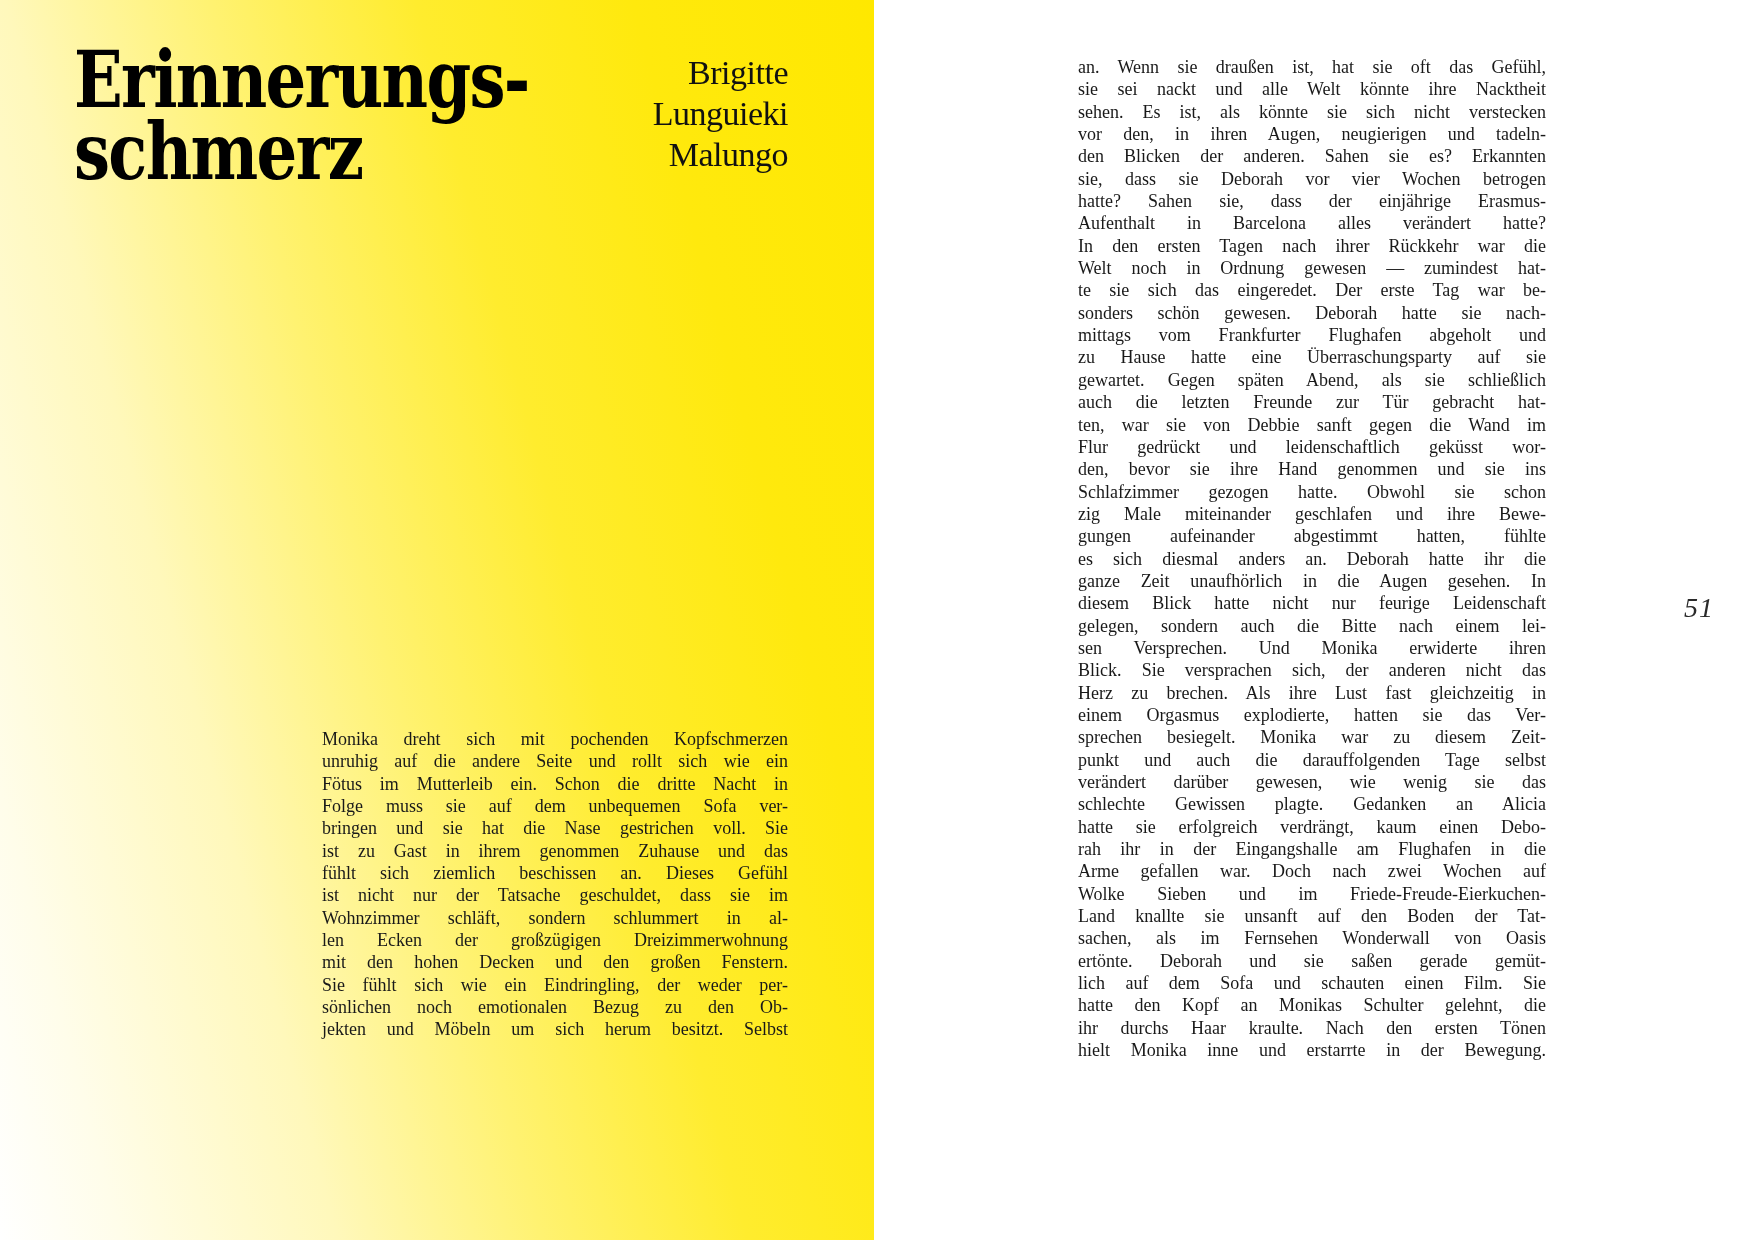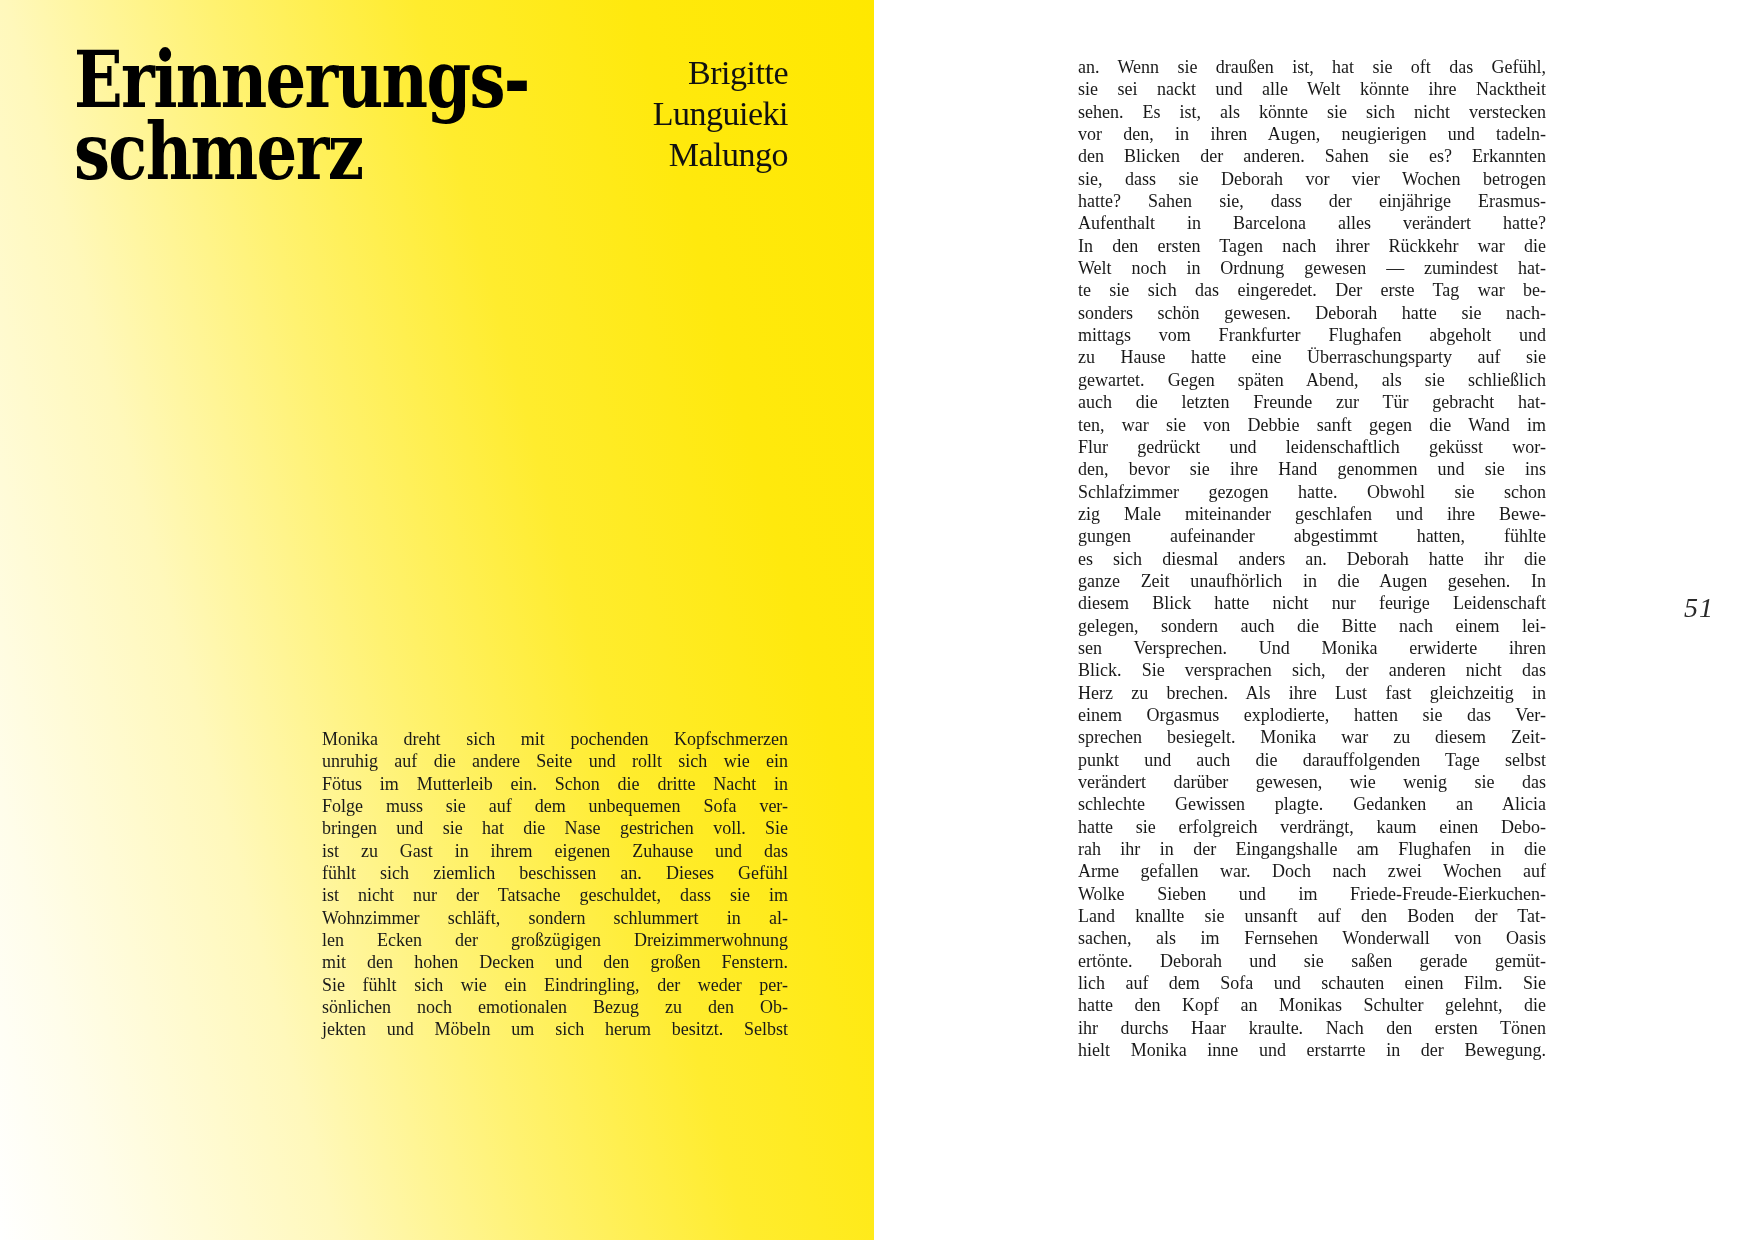--- a/index.html
+++ b/index.html
@@ -74,21 +74,21 @@
         <div>Lunguieki</div>
         <div>Malungo</div>
       </div>
 
     <div class="bodycol body-left">
         <div>Monika dreht sich mit pochenden Kopfschmerzen</div>
         <div>unruhig auf die andere Seite und rollt sich wie ein</div>
         <div>Fötus im Mutterleib ein. Schon die dritte Nacht in</div>
         <div>Folge muss sie auf dem unbequemen Sofa ver-</div>
         <div>bringen und sie hat die Nase gestrichen voll. Sie</div>
-        <div>ist zu Gast in ihrem eigenen Zuhause und das</div>
+        <div>ist zu Gast in ihrem genommen Zuhause und das</div>
         <div>fühlt sich ziemlich beschissen an. Dieses Gefühl</div>
         <div>ist nicht nur der Tatsache geschuldet, dass sie im</div>
         <div>Wohnzimmer schläft, sondern schlummert in al-</div>
         <div>len Ecken der großzügigen Dreizimmerwohnung</div>
         <div>mit den hohen Decken und den großen Fenstern.</div>
         <div>Sie fühlt sich wie ein Eindringling, der weder per-</div>
         <div>sönlichen noch emotionalen Bezug zu den Ob-</div>
         <div>jekten und Möbeln um sich herum besitzt. Selbst</div>
       </div>
   </div>

